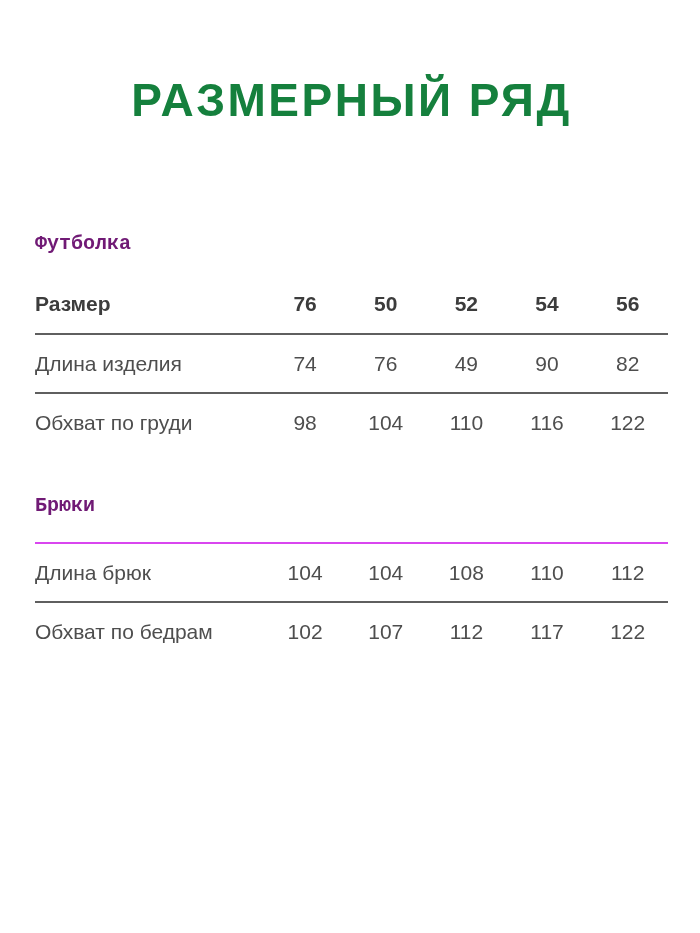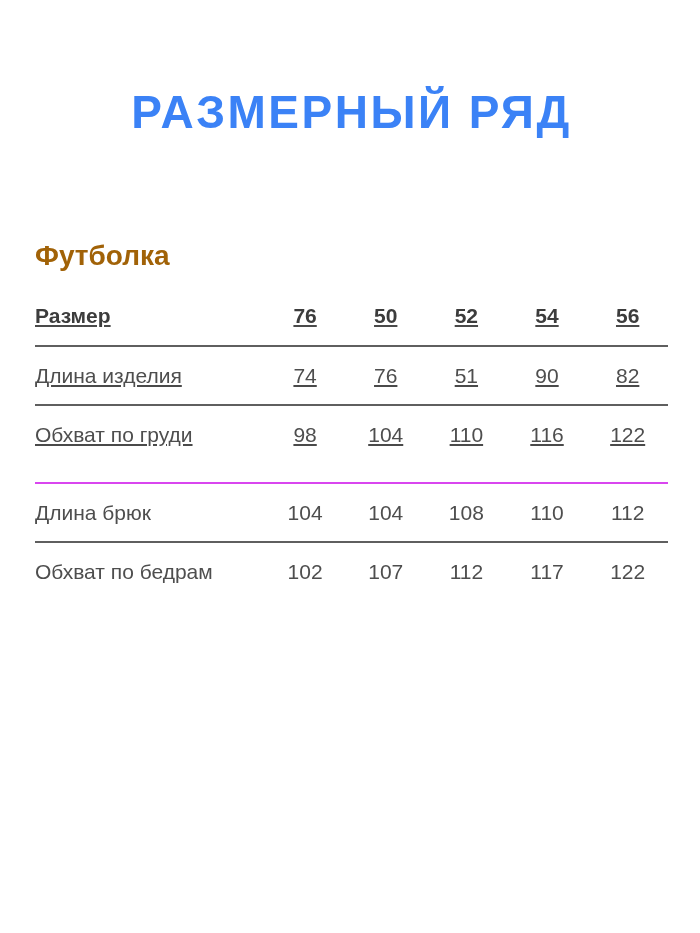--- a/index.html
+++ b/index.html
@@ -12,46 +12,47 @@
     width: 700px;
     height: 933px;
     font-family: "Liberation Sans", sans-serif;
     color: #4a4a4a;
     overflow: hidden;
   }
   .page {
     padding: 0 32px 0 35px;
   }
   .page-title {
-    margin: 12px;
+    margin: 0;
     padding-top: 74px;
     text-align: center;
     font-size: 46px;
     line-height: 52px;
     font-weight: 700;
     letter-spacing: 2.5px;
-    color: #3b82f6;
+    color: #15803d;
   }
   .section-heading {
     margin: 0;
-    font-size: 28px;
+    font-size: 20px;
     line-height: 36px;
     font-weight: 700;
-    color: #a16207;
+    color: #701a75;
+    font-family: Liberation Mono, monospace;
   }
   .section-heading.tshirt { margin-top: 100px; }
   .section-heading.trousers { margin-top: 36px; }
 
   table.size-table {
     width: 100%;
     border-collapse: collapse;
     font-size: 21px;
     table-layout: fixed;
   }
-  table.size-table.tshirt { margin-top: 13px; text-decoration: underline; }
+  table.size-table.tshirt { margin-top: 13px; }
   table.size-table.trousers { margin-top: 18px; border-top: 2px solid #d946ef; }
 
   .col-label { width: 36.3%; }
   .col-num   { width: 12.74%; }
 
   table.size-table th,
   table.size-table td {
     height: 59px;
     padding: 0;
     vertical-align: middle;
@@ -99,35 +100,36 @@
         <th>52</th>
         <th>54</th>
         <th>56</th>
       </tr>
     </thead>
     <tbody>
       <tr>
         <td>Длина изделия</td>
         <td>74</td>
         <td>76</td>
-        <td>51</td>
+        <td>49</td>
         <td>90</td>
         <td>82</td>
       </tr>
       <tr>
         <td>Обхват по груди</td>
         <td>98</td>
         <td>104</td>
         <td>110</td>
         <td>116</td>
         <td>122</td>
       </tr>
     </tbody>
   </table>
 
+  <h2 class="section-heading trousers">Брюки</h2>
 
   <table class="size-table trousers">
     <colgroup>
       <col class="col-label">
       <col class="col-num">
         <col class="col-num">
         <col class="col-num">
         <col class="col-num">
         <col class="col-num">
     </colgroup>

